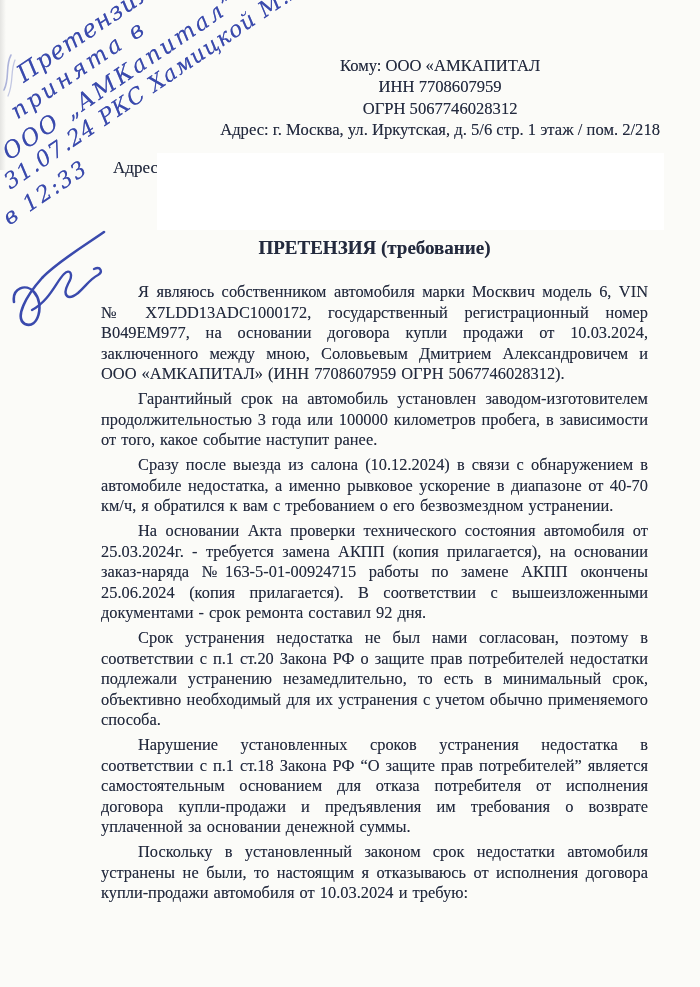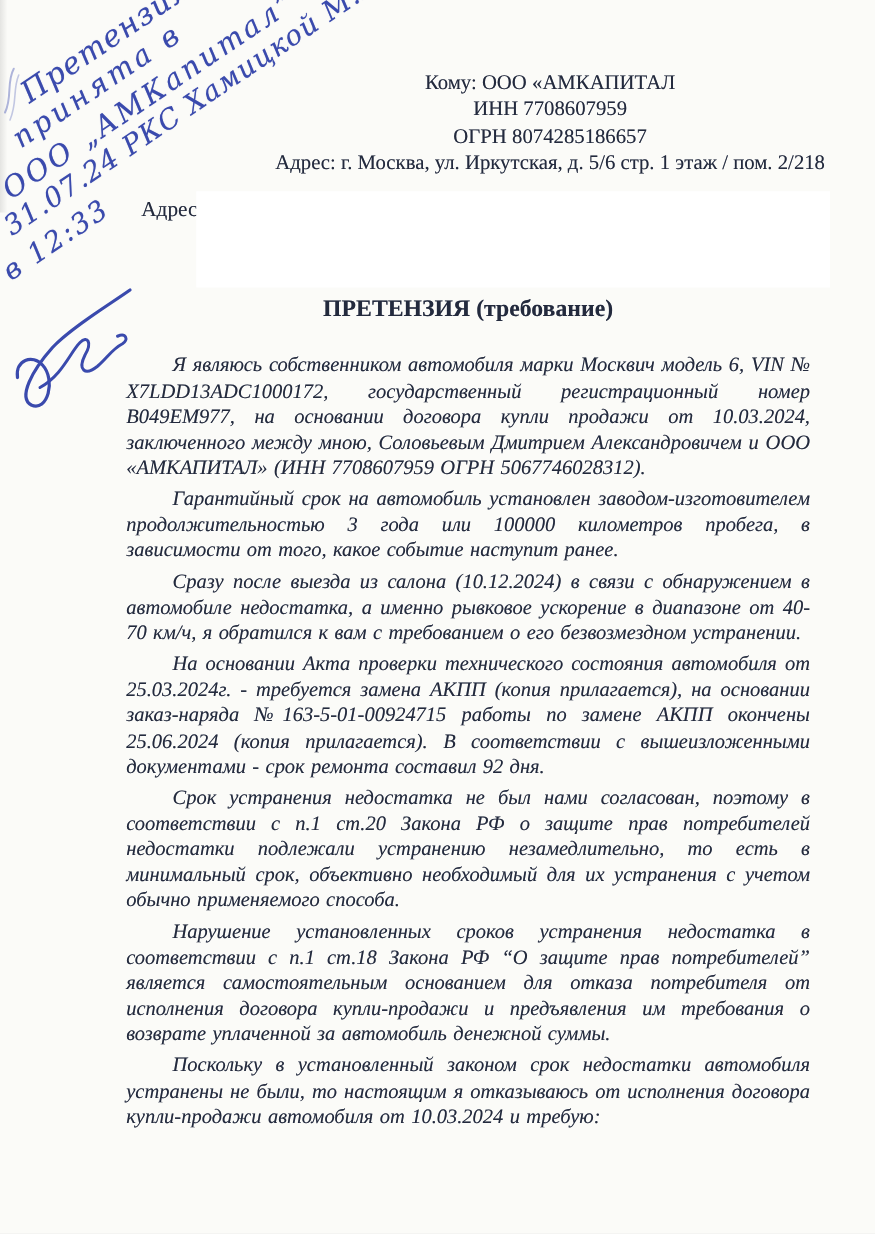--- a/index.html
+++ b/index.html
@@ -47,21 +47,21 @@
   }
 
   
   .doc-body {
     position:absolute; top:282px; left:101px; width:547px;
     font-size:16.4px; line-height:20.5px;
     text-align:justify;
     text-shadow:0 0 0.4px rgba(30,40,70,0.4);
     word-spacing:1px;
   }
-  .doc-body p { margin:0 0 4.5px 0; text-indent:37px;font-style:italic; }
+  .doc-body p { margin:0 0 4.5px 0; text-indent:37px; }
 
   
   .hw-note { position:absolute; inset:0; pointer-events:none; }
   .hw {
     position:absolute;
     font-family:"DejaVu Serif", serif;
     font-style:italic;
     color:#3a4aad;
     white-space:nowrap;
     transform-origin:0 100%;
@@ -80,37 +80,37 @@
 </head>
 <body>
 
 <div class="page">
 
   <div class="scan-edge"></div>
 
   <div class="recipient">
     <div>Кому: ООО «АМКАПИТАЛ</div>
     <div>ИНН 7708607959</div>
-    <div>ОГРН 8074285186657</div>
+    <div>ОГРН 5067746028312</div>
     <div>Адрес: г. Москва, ул. Иркутская, д. 5/6 стр. 1 этаж / пом. 2/218</div>
   </div>
 
   <div class="addr-label">Адрес:</div>
 
   <div class="redaction"></div>
 
   <div class="doc-title">ПРЕТЕНЗИЯ (требование)</div>
 
   <div class="doc-body">
     <p>Я являюсь собственником автомобиля марки Москвич модель 6, VIN № X7LDD13ADC1000172, государственный регистрационный номер В049ЕМ977, на основании договора купли продажи от 10.03.2024, заключенного между мною, Соловьевым Дмитрием Александровичем и ООО «АМКАПИТАЛ» (ИНН 7708607959 ОГРН 5067746028312).</p>
     <p>Гарантийный срок на автомобиль установлен заводом-изготовителем продолжительностью 3 года или 100000 километров пробега, в зависимости от того, какое событие наступит ранее.</p>
     <p>Сразу после выезда из салона (10.12.2024) в связи с обнаружением в автомобиле недостатка, а именно рывковое ускорение в диапазоне от 40-70 км/ч, я обратился к вам с требованием о его безвозмездном устранении.</p>
     <p>На основании Акта проверки технического состояния автомобиля от 25.03.2024г. - требуется замена АКПП (копия прилагается), на основании заказ-наряда №163-5-01-00924715 работы по замене АКПП окончены 25.06.2024 (копия прилагается). В соответствии с вышеизложенными документами - срок ремонта составил 92 дня.</p>
     <p>Срок устранения недостатка не был нами согласован, поэтому в соответствии с п.1 ст.20 Закона РФ о защите прав потребителей недостатки подлежали устранению незамедлительно, то есть в минимальный срок, объективно необходимый для их устранения с учетом обычно применяемого способа.</p>
-    <p>Нарушение установленных сроков устранения недостатка в соответствии с п.1 ст.18 Закона РФ “О защите прав потребителей” является самостоятельным основанием для отказа потребителя от исполнения договора купли-продажи и предъявления им требования о возврате уплаченной за автомобиль денежной суммы.</p>
+    <p>Нарушение установленных сроков устранения недостатка в соответствии с п.1 ст.18 Закона РФ “О защите прав потребителей” является самостоятельным основанием для отказа потребителя от исполнения договора купли-продажи и предъявления им требования о возврате уплаченной за основании денежной суммы.</p>
     <p>Поскольку в установленный законом срок недостатки автомобиля устранены не были, то настоящим я отказываюсь от исполнения договора купли-продажи автомобиля от 10.03.2024 и требую:</p>
   </div>
 
   <div class="hw-note">
     <span class="hw hw1">Претензия</span>
     <span class="hw hw2">принята в</span>
     <span class="hw hw3">ООО „АМКапитал” и</span>
     <span class="hw hw4">31.07.24 РКС Хамицкой М.Н.</span>
     <span class="hw hw5">в 12:33</span>
 

